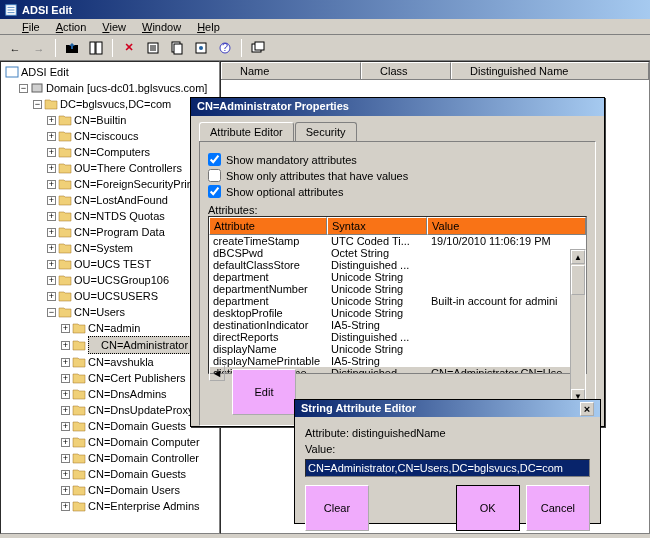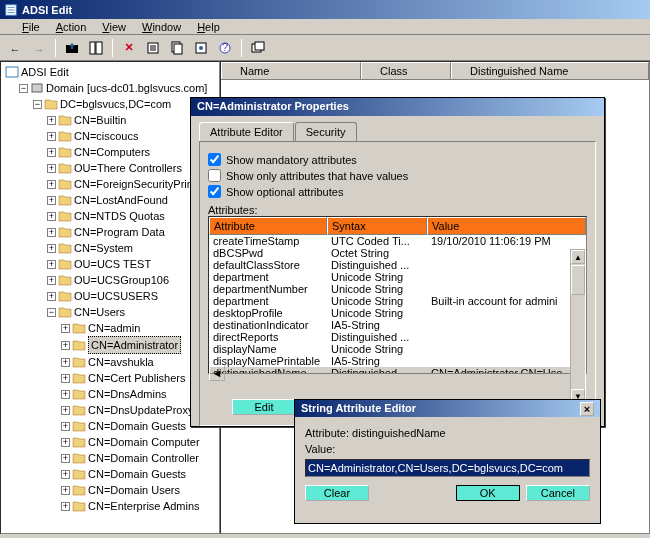--- a/index.html
+++ b/index.html
@@ -18,21 +18,21 @@
 .tbtn { width: 22px; height: 22px; display: flex; align-items: center; justify-content: center; border: 1px solid transparent; }
 
 .main { display: flex; height: calc(100% - 65px); }
 .tree { width: 220px; background: #fff; border: 1px inset #808080; overflow: auto; padding: 2px; }
 .tree ul { list-style: none; padding-left: 14px; }
 .tree > ul { padding-left: 2px; }
 .tree li { white-space: nowrap; line-height: 16px; }
 .tree .node { display: flex; align-items: center; gap: 2px; }
 .tree .exp { width: 9px; height: 9px; border: 1px solid #808080; display: inline-flex; align-items: center; justify-content: center; font-size: 9px; line-height: 7px; background: #fff; cursor: pointer; }
 .tree .fico { width: 14px; height: 12px; display: inline-block; }
-.tree .sel { background: #d4d0c8; border: 1px dotted #000; padding: 0 2px; }
+.tree .sel { background: #d4d0c8; border: 1px dotted #000; padding: 0 12px; }
 
 .list { flex: 1; background: #fff; border: 1px inset #808080; display: flex; flex-direction: column; }
 .listhdr { display: flex; background: #d4d0c8; border-bottom: 1px solid #808080; }
 .listhdr div { padding: 2px 18px; border-right: 1px solid #808080; border-top: 1px solid #fff; border-left: 1px solid #fff; }
 .listmsg { text-align: center; padding: 18px 0; color: #000; }
 
 .propwin { position: absolute; left: 190px; top: 97px; width: 415px; height: 330px; background: #d4d0c8; border: 1px solid #000; box-shadow: 1px 1px 0 #404040; }
 .propwin .ptitle { background: linear-gradient(to right, #08246b, #a6caf0); height: 18px; color: #fff; font-weight: bold; padding: 2px 6px; }
 .propwin .tabs { display: flex; padding: 6px 8px 0 8px; }
 .propwin .tab { padding: 3px 10px; border: 1px solid #808080; border-bottom: none; background: #d4d0c8; margin-right: 1px; border-top-left-radius: 3px; border-top-right-radius: 3px; }
@@ -45,21 +45,21 @@
 .attrtable .hdr { display: flex; background: #f97316; position: sticky; top: 0; }
 .attrtable .hdr div { padding: 2px 4px; border-right: 1px solid #808080; border-top: 1px solid #fff; border-left: 1px solid #fff; border-bottom: 1px solid #808080; }
 .attrtable .row { display: flex; }
 .attrtable .row div { padding: 0 4px; overflow: hidden; white-space: nowrap; text-overflow: ellipsis; }
 .attrtable .row.sel { background: #d4d0c8; }
 .c1 { width: 118px; } .c2 { width: 100px; } .c3 { flex: 1; }
 .scrollbar { position: absolute; right: 9px; top: 107px; width: 16px; height: 155px; background: #d4d0c8; border: 1px inset #fff; }
 .scrollbar .thumb { background: #d4d0c8; border: 1px outset #fff; width: 14px; height: 30px; margin-top: 15px; }
 .scrollbar .arr { width: 14px; height: 14px; background: #d4d0c8; border: 1px outset #fff; position: absolute; display:flex; align-items:center; justify-content:center; font-size:8px;}
 
-.btn { padding: 1px 14px; border: 1px outset #fff; background: #5eead4; min-width: 64px; }
+.btn { padding: 16px 14px; border: 1px outset #fff; background: #f0abfc; min-width: 64px; }
 .leftarr { position:absolute; left:9px; bottom:44px; width:16px; height:16px; border:1px outset #fff; display:flex;align-items:center;justify-content:center; }
 
 .strwin { position: absolute; left: 294px; top: 399px; width: 307px; height: 125px; background: #d4d0c8; border: 1px solid #000; }
 .strwin .stitle { background: linear-gradient(to right, #08246b, #a6caf0); height: 17px; color: #fff; font-weight: bold; padding: 2px 6px; display: flex; justify-content: space-between; }
 .strwin .closebtn { width: 14px; height: 14px; background: #d4d0c8; color: #000; display: flex; align-items: center; justify-content: center; border: 1px outset #fff; font-weight: bold; }
 .strwin .body { padding: 6px 10px; }
 .strwin .field { margin: 4px 0; }
 .strwin input[type=text] { width: 100%; border: 1px inset #808080; padding: 2px; background: #08246b; color: #fff; }
 .strwin .btns { display: flex; justify-content: space-between; margin-top: 8px; gap: 24px; }
 .strwin .rightbtns { display: flex; gap: 6px; }

